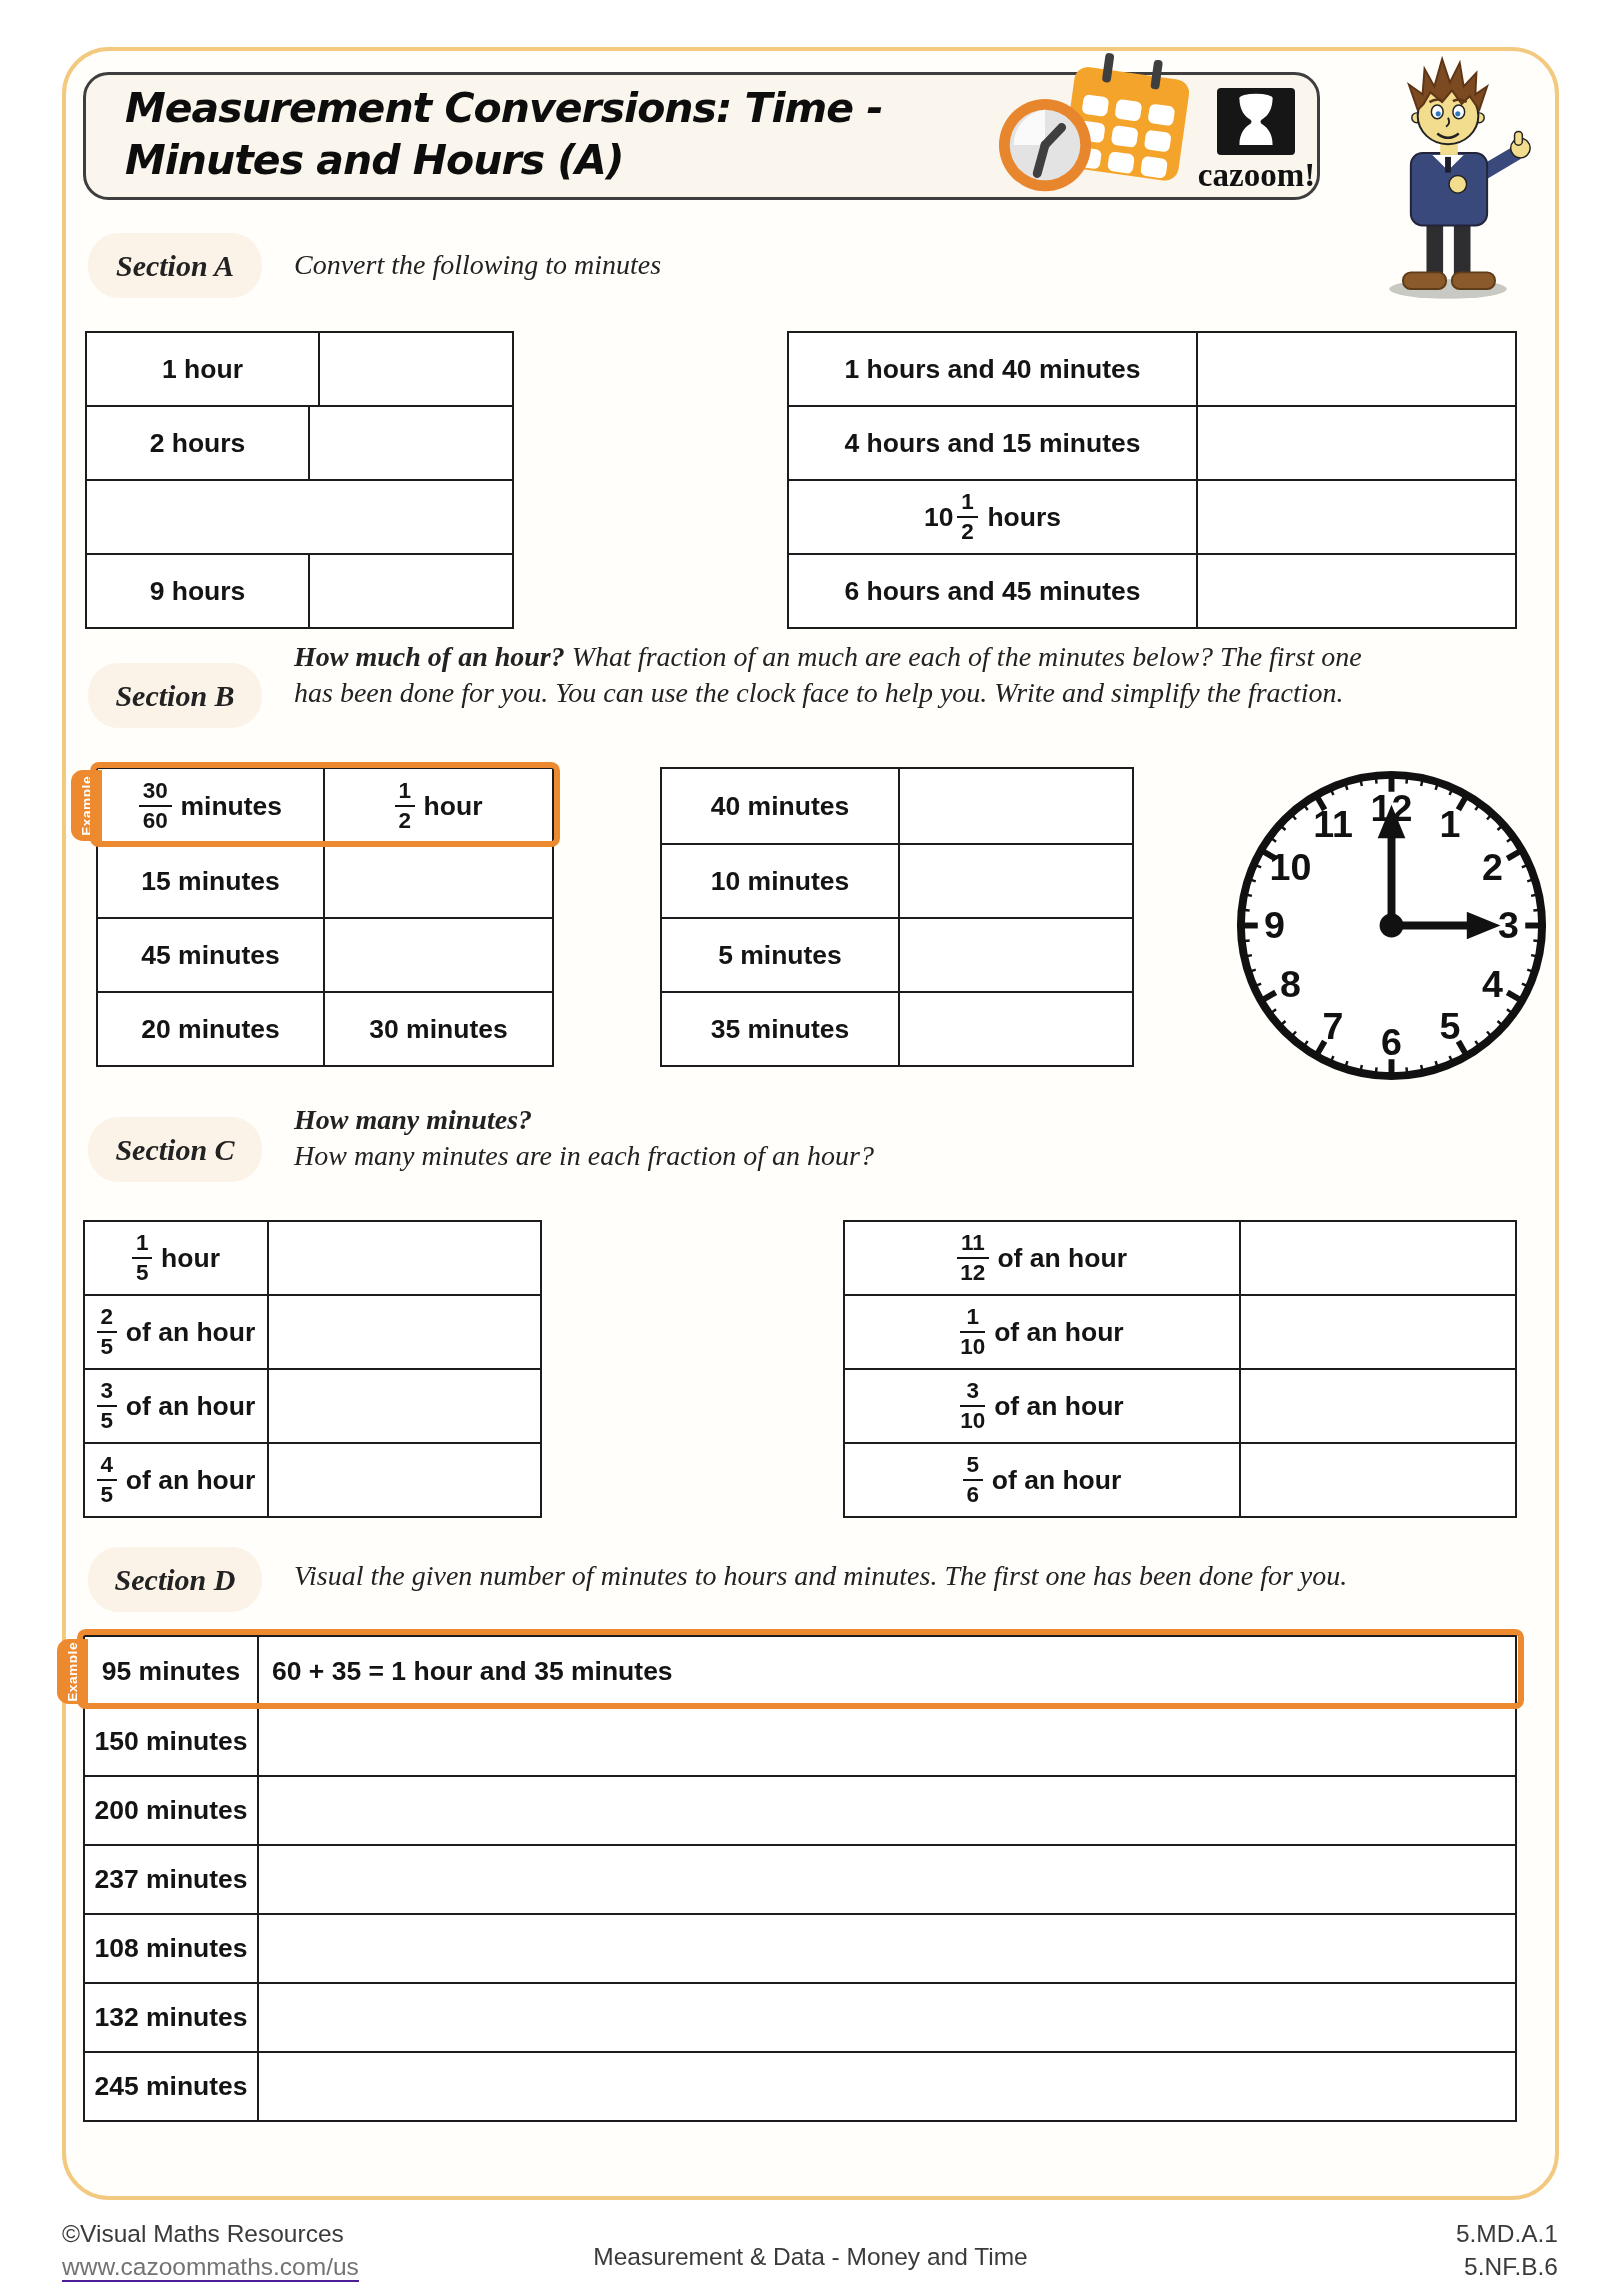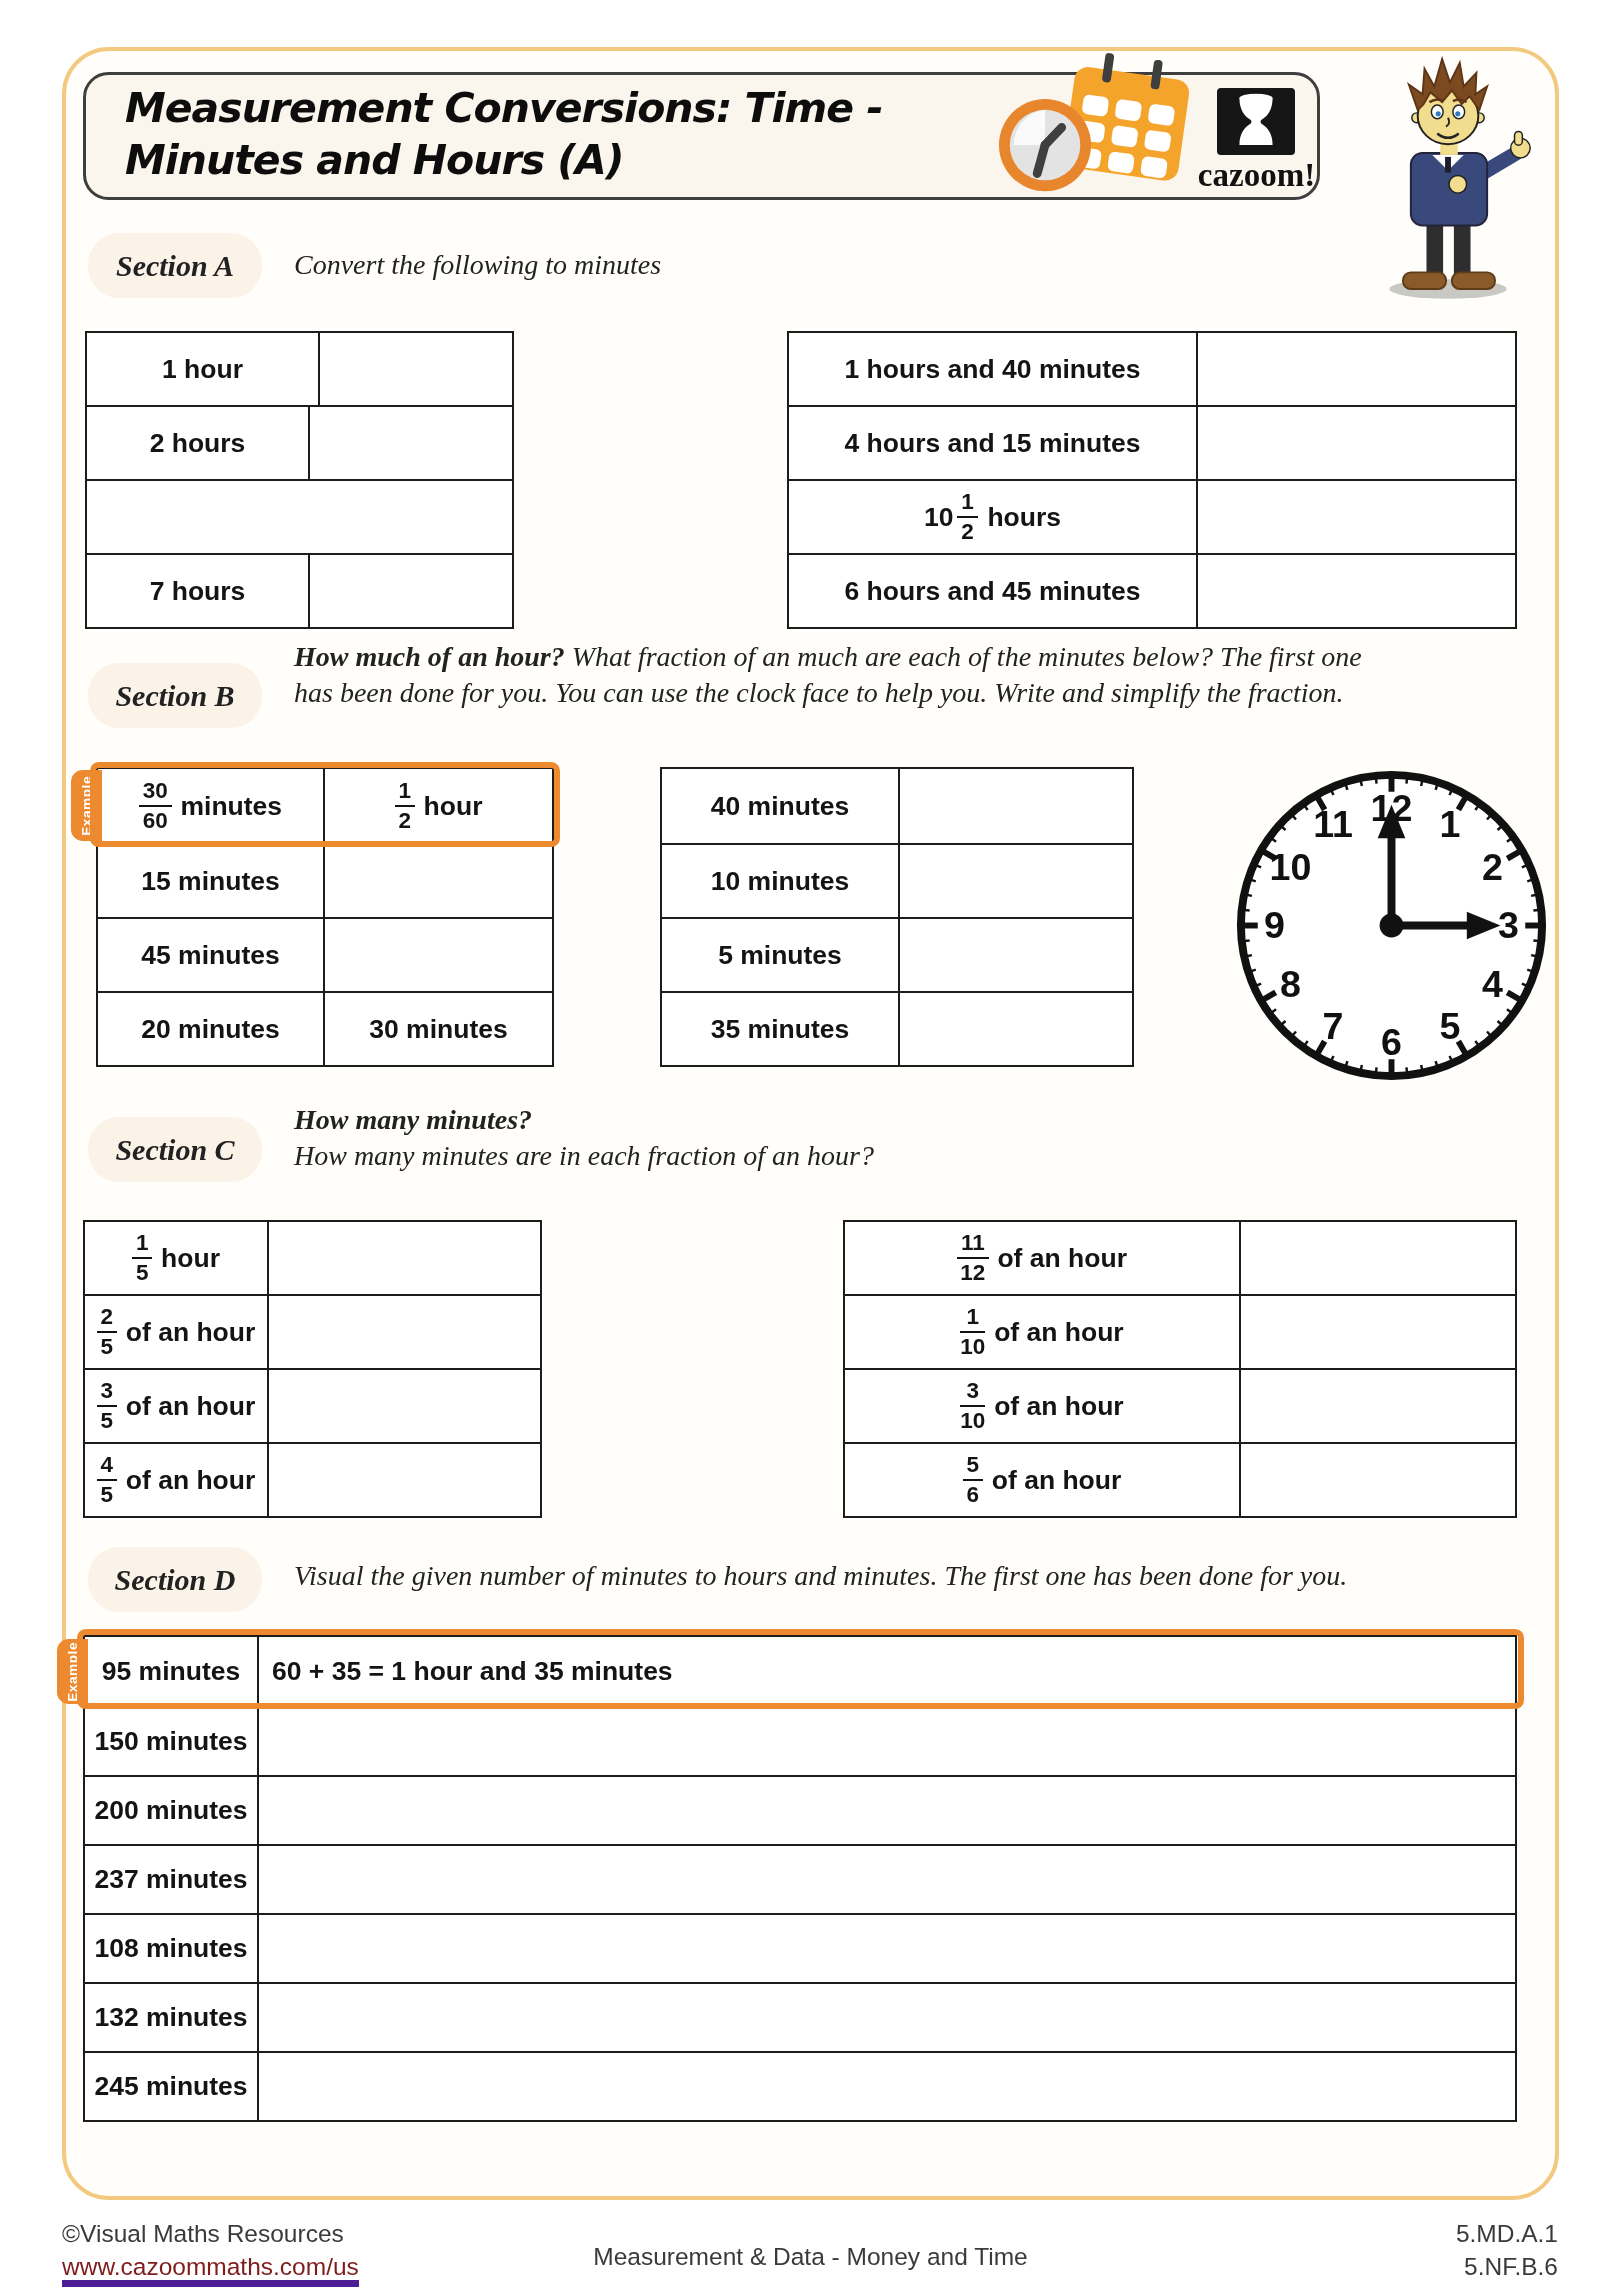--- a/index.html
+++ b/index.html
@@ -37,21 +37,21 @@
   .frac .fn{display:block;border-bottom:2.9px solid #141414;padding:0 3.9px 2.9px;font-size:22.5px;}
   .frac .fd{display:block;padding-top:2.9px;font-size:22.5px;}
   
   .ex-box{border:6.9px solid #ED8A2F;border-radius:8.8px;pointer-events:none;z-index:6;}
   .ex-tab{background:#ED8A2F;border-radius:11.8px 0 0 11.8px;z-index:5;
           display:flex;align-items:center;justify-content:center;}
   .ex-tab span{writing-mode:vertical-rl;transform:rotate(180deg);color:#fff;
                font-size:13.7px;font-weight:700;letter-spacing:0.5px;}
   
   .foot{font-size:24.5px;color:#3a3a3a;line-height:33px;}
-  .url{color:#7f1d1d;text-decoration:none;border-bottom:7px solid #4c1d95;cursor:pointer;text-align:center;}
+  .url{color:#737373;text-decoration:none;border-bottom:2px solid #4c1d95;cursor:pointer;text-align:center;}
 </style>
 </head>
 <body>
 
 <div class="sheet">
 
   <div class="abs outer-border"></div>
 
   <div class="abs header-box"></div>
   <div class="abs title">
@@ -135,21 +135,21 @@
       <div class="td-l" style="width:223px">
           <span>2 hours</span>
         </div>
       <div class="td-r"></div>
     </div>
     <div class="tr" style="height:74px">
       <div class="td-r"></div>
     </div>
     <div class="tr" style="height:74px">
       <div class="td-l" style="width:223px">
-          <span>7 hours</span>
+          <span>9 hours</span>
         </div>
       <div class="td-r"></div>
     </div>
   </div>
 
   <div class="abs tbl" style="left:787px;top:331px;width:730px">
     <div class="tr" style="height:72px">
       <div class="td-l" style="width:409px">
           <span>1 hours and 40 minutes</span>
         </div>

